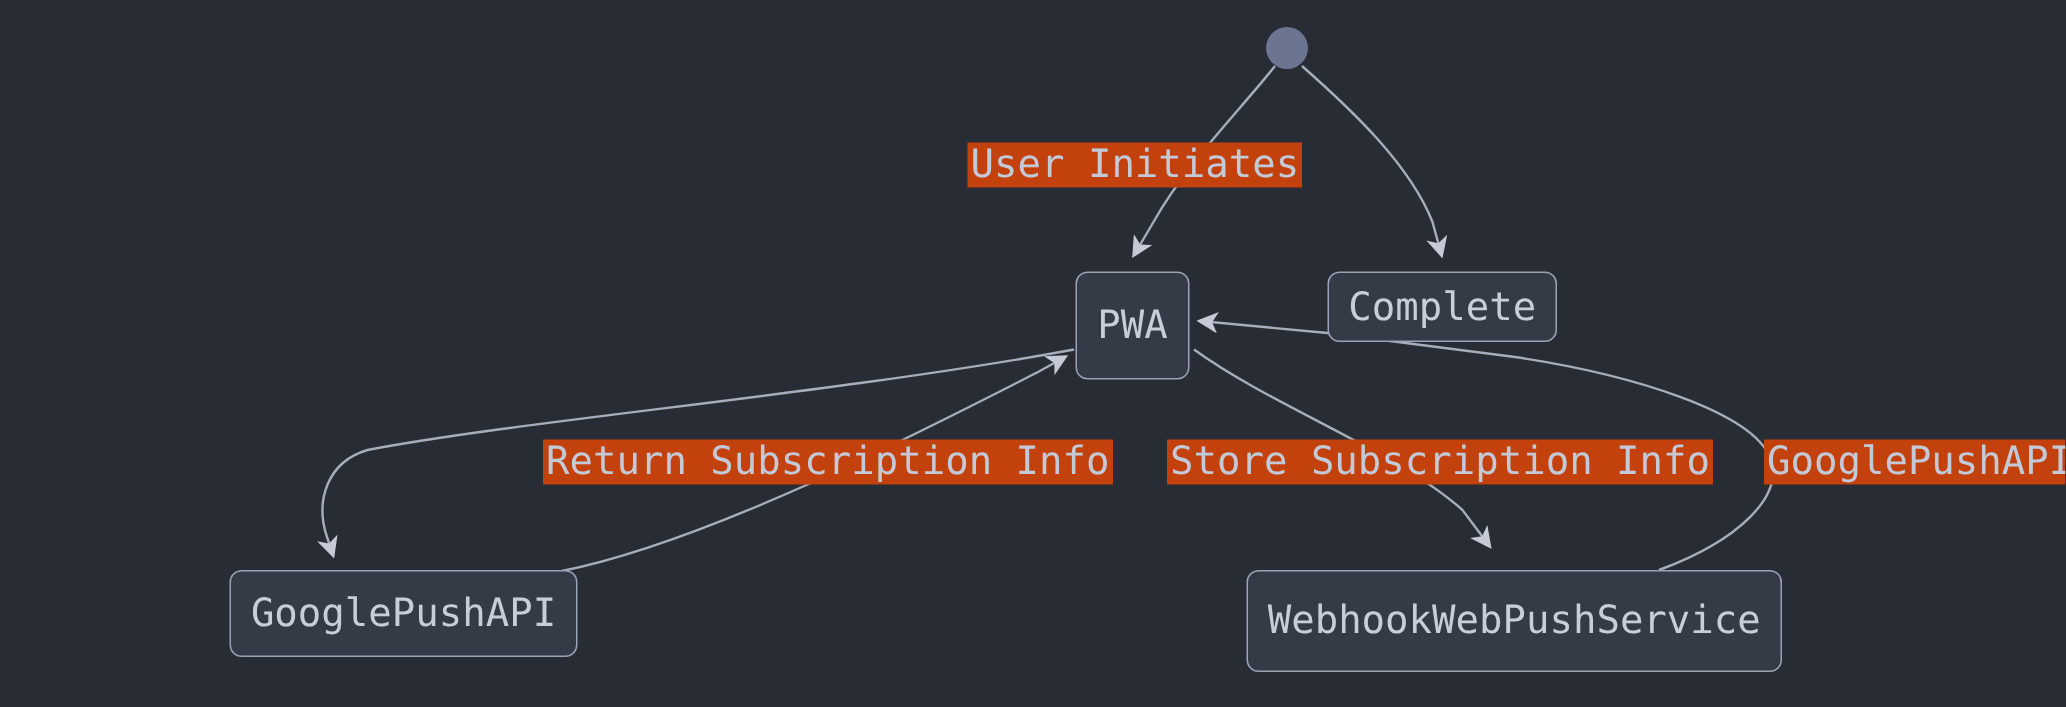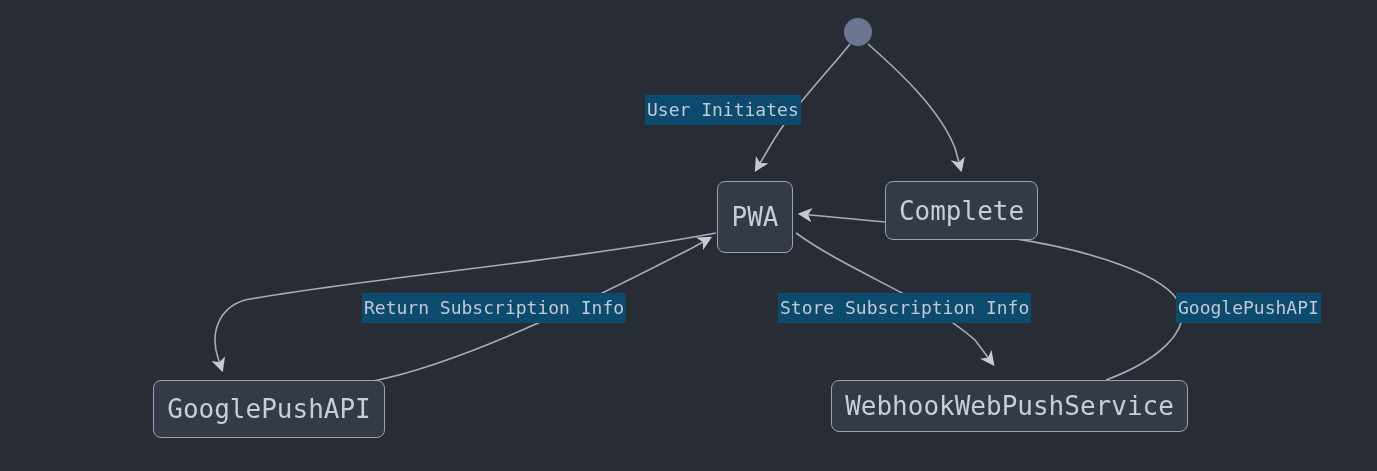--- a/index.html
+++ b/index.html
@@ -37,23 +37,23 @@
     letter-spacing: 0px;
     white-space: nowrap;
   }
   .start-node {
     position: absolute;
     border-radius: 50%;
     background: #6b7590;
   }
   .edge-label {
     position: absolute;
-    background: #0c4a6e;
+    background: #c2410c;
     color: #c3c9d6;
-    font-size: 18px;
+    font-size: 26px;
     font-family: "DejaVu Sans Mono", "Liberation Mono", monospace;
     white-space: nowrap;
     line-height: 30px;
     padding: 0 2px;
   }
 </style>
 </head>
 <body>
 
 <div id="stage">
@@ -77,29 +77,29 @@
 
     <path d="M 1106,380 C 1160,360 1190,330 1180,305 C 1168,275 1090,250 1010,238 L 885,222 L 800,214" fill="none" stroke="#a6adbb" stroke-width="1.6" marker-end="url(#arrow)"></path>
   </svg>
 
   <div class="start-node" style="left:844px; top:18px; width:28px; height:28px;"></div>
 
   <div class="node" style="left:717px; top:181px; width:76px; height:72px;">
     <span>PWA</span>
   </div>
 
-  <div class="node" style="left:885px; top:181px; width:153px; height:59px;">
+  <div class="node" style="left:885px; top:181px; width:153px; height:47px;">
     <span>Complete</span>
   </div>
 
   <div class="node" style="left:153px; top:380px; width:232px; height:58px;">
     <span>GooglePushAPI</span>
   </div>
 
-  <div class="node" style="left:831px; top:380px; width:357px; height:52px;">
+  <div class="node" style="left:831px; top:380px; width:357px; height:68px;">
     <span>WebhookWebPushService</span>
   </div>
 
   <div class="edge-label" style="left:645px; top:95px;">User Initiates</div>
 
 
   <div class="edge-label" style="left:362px; top:293px;">Return Subscription Info</div>
 
   <div class="edge-label" style="left:778px; top:293px;">Store Subscription Info</div>
 

